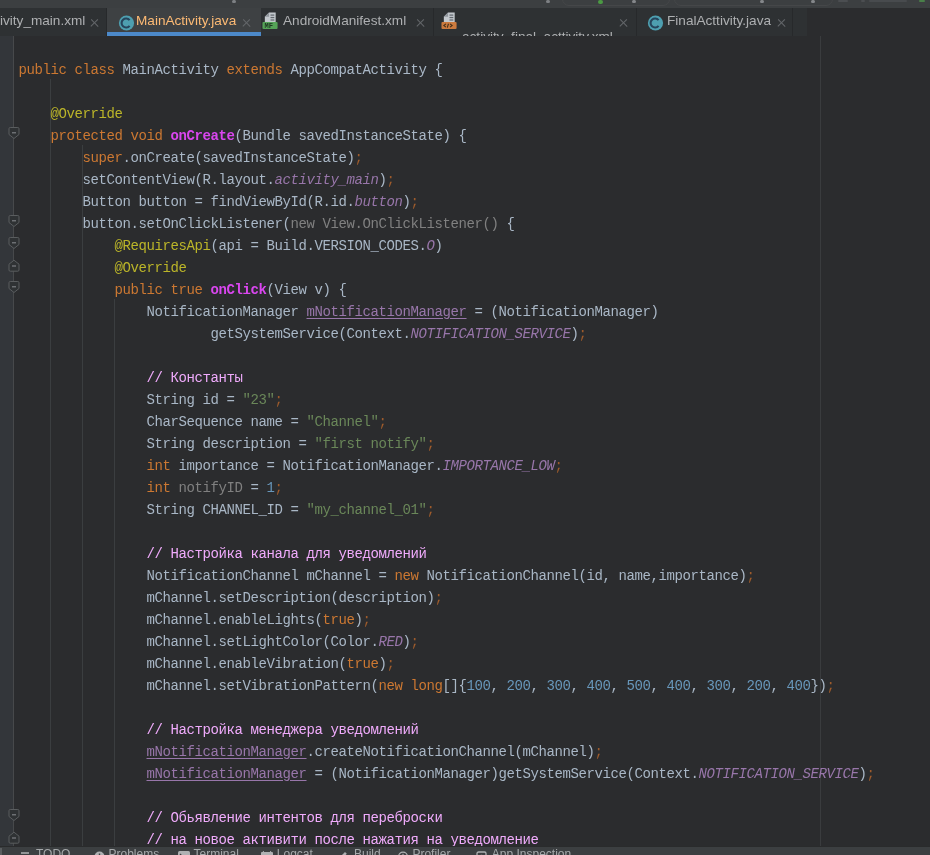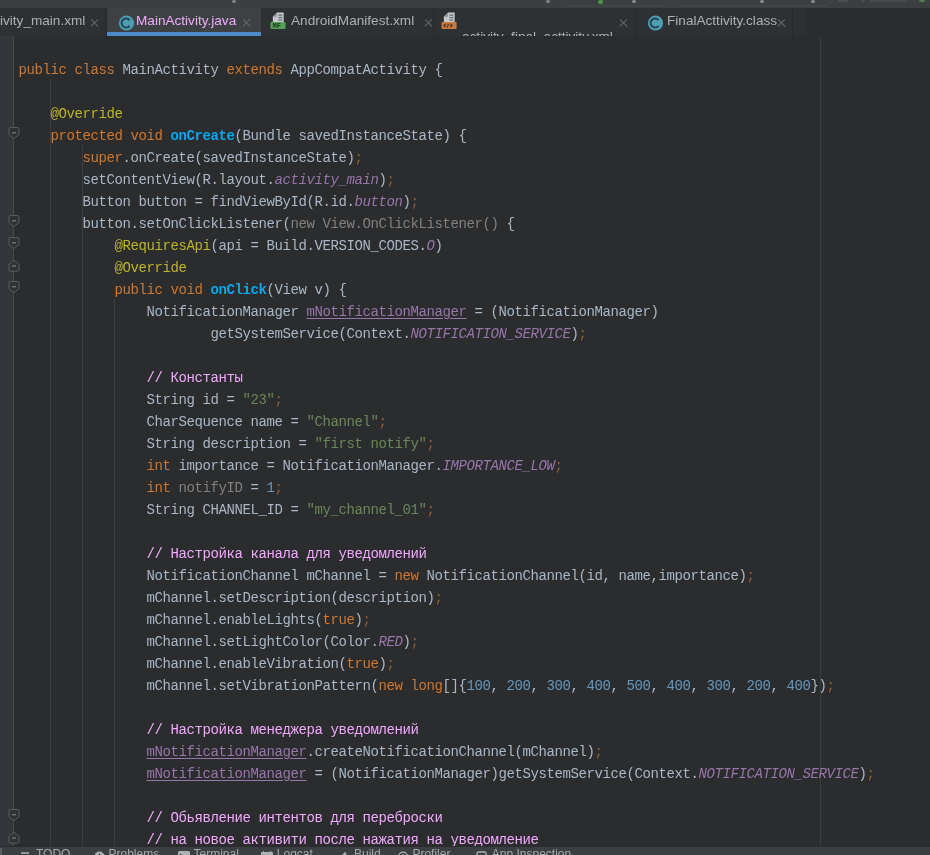--- a/index.html
+++ b/index.html
@@ -10,21 +10,21 @@
   .toolbar { position:absolute; left:0; top:0; width:930px; height:8px; background:#3C3F41; }
   .twidget { position:absolute; top:-21px; height:27px; border:1px solid #454749; border-radius:7px; background:transparent; }
   .tdot { position:absolute; border-radius:2px; }
 
   
   .tabbar { position:absolute; left:0; top:8px; width:807px; height:28px; background:#2E3133; }
   .tab { position:absolute; top:0; height:28px; }
   .tab.sel { background:#3E4143; }
   .sep { position:absolute; top:0; width:1px; height:28px; background:#27292B; }
   .tab .lbl { position:absolute; top:5px; font-size:13.6px; color:#AEB0B2; white-space:pre; }
-  .tab.sel .lbl { color:#f0abfc; }
+  .tab.sel .lbl { color:#fdba74; }
   .underline { position:absolute; left:0; bottom:0; height:4px; width:100%; background:#4C89C9; }
   .x { position:absolute; top:10px; width:9px; height:9px; }
   .x:before, .x:after { content:""; position:absolute; left:4px; top:0; width:1.2px; height:9.5px; background:#64676A; }
   .x:before { transform:rotate(45deg); }
   .x:after { transform:rotate(-45deg); }
   .ticon { position:absolute; top:5px; width:17px; height:18px; }
 
   
   .editor { position:absolute; left:0; top:36px; width:930px; height:811px; background:#2B2C2E; }
   .stripe { position:absolute; left:0; top:0; width:13px; height:811px; background:#33363A; }
@@ -32,21 +32,21 @@
   .guide { position:absolute; width:1px; background:#3B3E40; }
   .wrapguide { position:absolute; left:819.5px; top:0; width:1px; height:811px; background:#3A3C3E; }
 
   pre.code { position:absolute; left:18.5px; top:22.5px; font-family:"Liberation Mono", monospace;
              font-size:14px; letter-spacing:-0.4014px; line-height:22px; color:#A9B7C6; white-space:pre; }
   .k { color:#CC7832; }
   .s { color:#6A8759; }
   .n { color:#6897BB; }
   .c { color:#f0abfc; }
   .a { color:#BBB529; }
-  .m { color:#0ea5e9; font-weight:bold; }
+  .m { color:#d946ef; font-weight:bold; }
   .i { color:#9876AA; font-style:italic; }
   .f { color:#9876AA; text-decoration:underline; text-underline-offset:2px; }
   .g { color:#808080; }
   .o { color:#9D5B2C; }
 
   .fold { position:absolute; left:8px; width:12px; height:14px; }
 
   
   .statusbar { position:absolute; left:0; top:846px; width:930px; height:9px; background:#3C3F41; border-top:1px solid #2A2B2C; }
   .sb { position:absolute; top:0px; font-size:12px; color:#A6A9AB; white-space:pre; }
@@ -81,21 +81,21 @@
   </div>
   <div class="tab sel" style="left:107px; width:154px;">
     <svg class="ticon" style="left:10.5px; top:5.5px;" width="15" height="15" viewBox="0 0 17 17">
       <circle cx="8.5" cy="8.5" r="7.6" fill="#4E9FB0"></circle>
       <path d="M11.6 5.7 A4.5 4.5 0 1 0 11.6 11.3" fill="none" stroke="#27455C" stroke-width="2.1"></path>
     </svg>
     <div class="lbl" style="left:29px;">MainActivity.java</div>
     <div class="x" style="left:135px;"></div>
     <div class="underline"></div>
   </div>
-  <div class="tab" style="left:264px; width:173px;">
+  <div class="tab" style="left:256px; width:173px;">
     <svg class="ticon" style="left:6px; top:3.5px;" width="18" height="19" viewBox="0 0 18 19">
       <path d="M7.5 0.5 h7 v10 H3 v-5.5 z" fill="#C3C8CD"></path>
       <path d="M7.5 0.5 v4.5 H3 z" fill="#8F959B"></path>
       <rect x="9" y="2.6" width="4" height="1.3" fill="#62686E"></rect>
       <rect x="9" y="5.2" width="4" height="1.3" fill="#62686E"></rect>
       <rect x="9" y="7.8" width="4" height="1.3" fill="#62686E"></rect>
       <rect x="0.5" y="10.5" width="16" height="7.5" rx="1" fill="#55A357"></rect>
       <text x="2.6" y="16.8" font-family="Liberation Mono, monospace" font-size="7.5" font-weight="bold" fill="#203A24">MF</text>
     </svg>
     <div class="lbl" style="left:27px;text-align:center;">AndroidManifest.xml</div>
@@ -112,21 +112,21 @@
       <path d="M5.2 12.6 l-2.2 1.7 2.2 1.7 M7.9 12.4 l-1.2 4.2 M9.6 12.6 l2.2 1.7 -2.2 1.7" stroke="#402D18" stroke-width="1.1" fill="none"></path>
     </svg>
     <div class="lbl" style="left:28px;margin-top:16px;">activity_final_acttivity.xml</div>
     <div class="x" style="left:185px;"></div>
   </div>
   <div class="tab" style="left:637px; width:156px;">
     <svg class="ticon" style="left:10px; top:5.5px;" width="13" height="13" viewBox="0 0 17 17">
       <circle cx="8.5" cy="8.5" r="7.6" fill="#4E9FB0"></circle>
       <path d="M11.6 5.7 A4.5 4.5 0 1 0 11.6 11.3" fill="none" stroke="#27455C" stroke-width="2.1"></path>
     </svg>
-    <div class="lbl" style="left:30px;">FinalActtivity.class</div>
+    <div class="lbl" style="left:30px;">FinalActtivity.java</div>
     <div class="x" style="left:140px;"></div>
   </div>
 </div>
 
 <div class="editor">
   <div class="stripe"></div>
   <div class="foldline"></div>
   <div class="guide" style="left:50px; top:43px;  height:768px;"></div>
   <div class="guide" style="left:82px; top:109px; height:702px;"></div>
   <div class="guide" style="left:114px;top:263px; height:548px;"></div>
@@ -135,21 +135,21 @@
 <pre class="code"><span class="k">public class</span> MainActivity <span class="k">extends</span> AppCompatActivity {
 
     <span class="a">@Override</span>
     <span class="k">protected void</span> <span class="m">onCreate</span>(Bundle savedInstanceState) {
         <span class="k">super</span>.onCreate(savedInstanceState)<span class="o">;</span>
         setContentView(R.layout.<span class="i">activity_main</span>)<span class="o">;</span>
         Button button = findViewById(R.id.<span class="i">button</span>)<span class="o">;</span>
         button.setOnClickListener(<span class="g">new View.OnClickListener()</span> {
             <span class="a">@RequiresApi</span>(api = Build.VERSION_CODES.<span class="i">O</span>)
             <span class="a">@Override</span>
-            <span class="k">public void</span> <span class="m">onClick</span>(View v) {
+            <span class="k">public true</span> <span class="m">onClick</span>(View v) {
                 NotificationManager <span class="f">mNotificationManager</span> = (NotificationManager)
                         getSystemService(Context.<span class="i">NOTIFICATION_SERVICE</span>)<span class="o">;</span>
 
                 <span class="c">// Константы</span>
                 String id = <span class="s">"23"</span><span class="o">;</span>
                 CharSequence name = <span class="s">"Channel"</span><span class="o">;</span>
                 String description = <span class="s">"first notify"</span><span class="o">;</span>
                 <span class="k">int</span> importance = NotificationManager.<span class="i">IMPORTANCE_LOW</span><span class="o">;</span>
                 <span class="k">int</span> <span class="g">notifyID</span> = <span class="n">1</span><span class="o">;</span>
                 String CHANNEL_ID = <span class="s">"my_channel_01"</span><span class="o">;</span>

